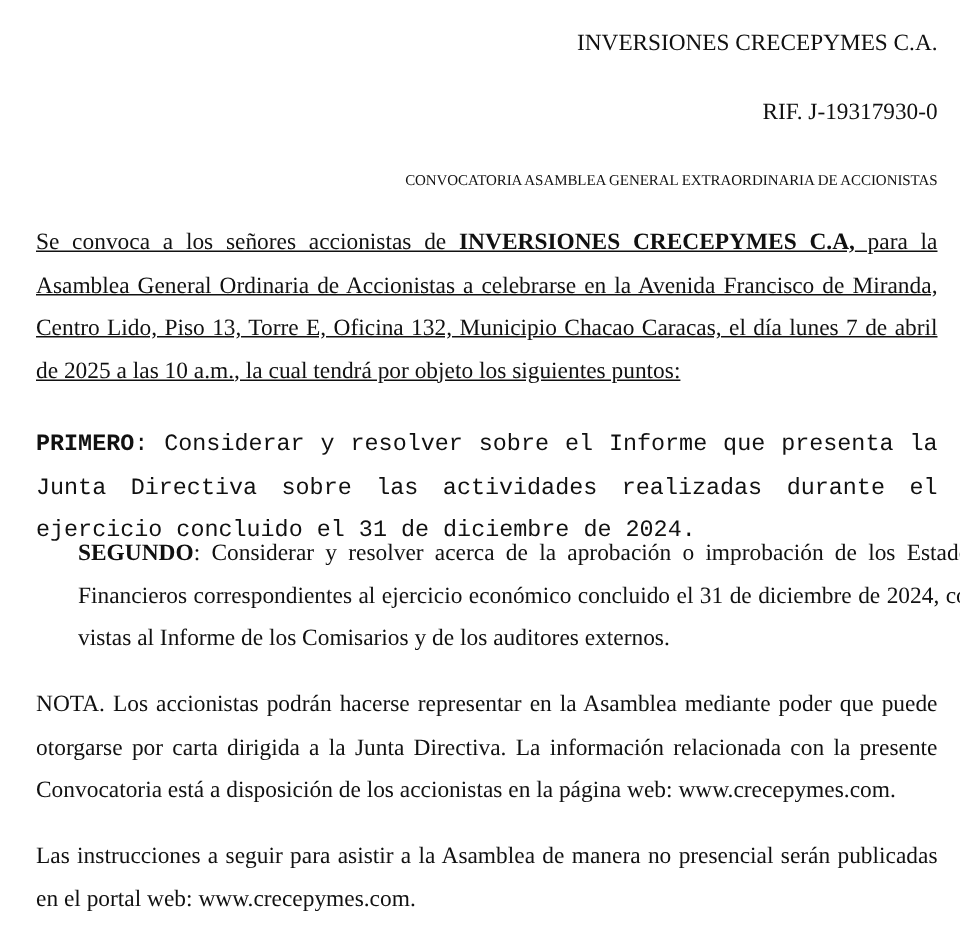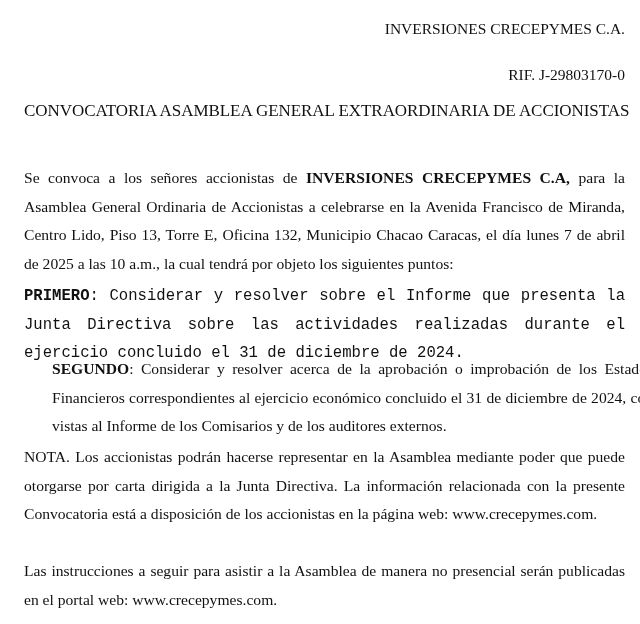--- a/index.html
+++ b/index.html
@@ -25,45 +25,45 @@
       font-weight: normal;
       font-size: 15.5px;
       text-align: right;
       position: absolute;
       left: 0;
       width: 601px;
       white-space: nowrap;
     }
     #h1 { top: 20px; }
     #h2 { top: 66px; }
-    #h3 { top: 101px; font-size: 17px; letter-spacing: -0.05px; }
+    #h3 { top: 115px; font-size: 10px; letter-spacing: -0.05px; }
 
     .para {
       position: absolute;
       left: 0;
       width: 601px;
       font-size: 15.6px;
       line-height: 28.5px;
       text-align: justify;
       text-align-last: left;
       margin: 0;
     }
     .para b { font-weight: bold; }
-    #p1 { top: 164px; }
+    #p1 { top: 148px; text-decoration: underline; }
     #p2 { top: 282px; font-family: Liberation Mono, monospace; }
     #p3 { top: 355px; margin-left: 28px; }
-    #p4 { top: 443px; }
+    #p4 { top: 456px; }
     #p5 { top: 557px; }
   </style>
 </head>
 <body>
 
 <div class="page">
   <div id="h1" class="heading">INVERSIONES CRECEPYMES C.A.</div>
-  <div id="h2" class="heading">RIF.  J-29803170-0</div>
+  <div id="h2" class="heading">RIF.  J-19317930-0</div>
   <div id="h3" class="heading">CONVOCATORIA ASAMBLEA GENERAL EXTRAORDINARIA DE ACCIONISTAS</div>
 
   <p id="p1" class="para"><span>Se convoca a los señores accionistas de </span><b>INVERSIONES CRECEPYMES C.A,</b><span> para la Asamblea General Ordinaria de Accionistas a celebrarse en la Avenida Francisco de Miranda, Centro Lido, Piso 13, Torre E, Oficina 132, Municipio Chacao Caracas, el día lunes 7 de abril de 2025 a las 10 a.m., la cual tendrá por objeto los siguientes puntos:</span></p>
 
   <p id="p2" class="para"><b>PRIMERO</b><span>: Considerar y resolver sobre el Informe que presenta la Junta Directiva sobre las actividades realizadas durante el ejercicio concluido el 31 de diciembre de 2024.</span></p>
 
   <p id="p3" class="para"><b>SEGUNDO</b><span>: Considerar y resolver acerca de la aprobación o improbación de los Estados Financieros correspondientes al ejercicio económico concluido el 31 de diciembre de 2024, con vistas al Informe de los Comisarios y de los auditores externos.</span></p>
 
   <p id="p4" class="para">NOTA. Los accionistas podrán hacerse representar en la Asamblea mediante poder que puede otorgarse por  carta dirigida a la Junta Directiva. La información relacionada con la presente Convocatoria está a disposición  de los accionistas en la página web: www.crecepymes.com.</p>
 

